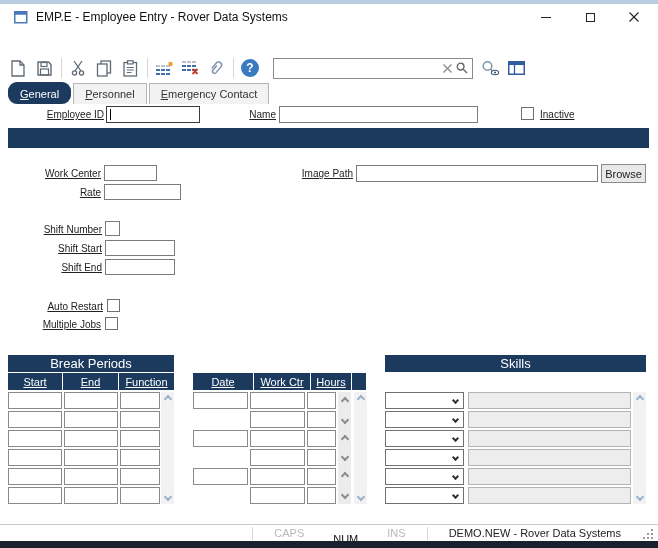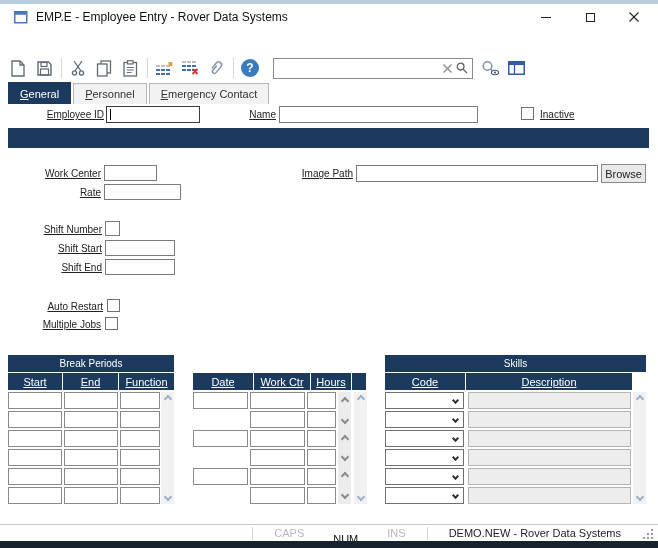--- a/index.html
+++ b/index.html
@@ -30,36 +30,36 @@
   .help-circle { width:18px; height:18px; border-radius:50%; background:#3a7bbf; color:#fff;
                  font-size:12px; font-weight:bold; display:flex; align-items:center; justify-content:center; }
   .searchbox { width:200px; height:21px; border:1px solid #8a8a8a; background:#fff;
                display:flex; align-items:center; padding:0 4px; margin:0 6px 0 8px; }
   .searchbox input { flex:1; border:none; outline:none; font:11px "Liberation Sans", sans-serif; min-width:0; background:transparent; }
   .searchbox .sicon { display:flex; margin-left:4px; }
   
   .tabbar { position:absolute; left:8px; top:82px; height:22px; display:flex; align-items:flex-end; }
   .tab { height:21px; padding:0 11px; font-size:11px; display:flex; align-items:center;
          background:#f2f2f2; color:#333; border:1px solid #b5b5b5; border-bottom:none; margin-right:2px; }
-  .tab.active { background:#1b3a5e; color:#fff; border-color:#1b3a5e; height:22px; }
+  .tab.active { background:#1b3a5e; color:#fff; border-color:#1b3a5e; height:22px;border-radius:9px; }
   .u { text-decoration:underline; }
   
   .flabel { position:absolute; font-size:10px; color:#222; text-align:right; white-space:nowrap;text-decoration:underline; }
   .finput { position:absolute; border:1px solid #7b7b7b; background:#fff; height:17px;
             font:11px "Liberation Sans", sans-serif; padding:0 3px; }
   .finput.focused { border-color:#3c3c3c; }
   .caret { position:absolute; width:1px; height:11px; background:#000; }
   .cbox { position:absolute; width:13px; height:13px; border:1px solid #707070; background:#fff; }
   .navy-bar { position:absolute; left:8px; top:128px; width:641px; height:20px; background:#1b3a5e; }
   .browse-btn { position:absolute; left:601px; top:164px; width:45px; height:19px; background:#e9e9e9;
                 border:1px solid #8a8a8a; font:11px "Liberation Sans", sans-serif; color:#222;
                 display:flex; align-items:center; justify-content:center; }
   
   .tbl { position:absolute; top:355px; }
-  .ttl { position:absolute; left:0; top:0; height:17px; background:#1b3a5e; color:#fff; font-size:10px;
+  .ttl { position:absolute; left:0; top:0; height:17px; background:#1b3a5e; color:#fff; font-size:13px;
          display:flex; align-items:center; justify-content:center; width:100%; }
   .hdr { position:absolute; left:0; top:18px; height:17px; display:flex; }
   .hc  { background:#1b3a5e; color:#fff; font-size:11px; height:17px; margin-right:1px;
          display:flex; align-items:center; justify-content:center;text-decoration:underline; }
   .tbody { position:absolute; top:37px; left:0; display:flex; flex-direction:column; gap:2px; }
   .trow { display:flex; height:17px; }
   .cell { border:1px solid #8a8a8a; background:#fff; height:17px; font:11px "Liberation Sans", sans-serif; padding:0 2px; }
   .gap2 { width:2px; }
   .spacer55 { width:55px; }
   .vsb { position:absolute; width:13px; height:112px; top:37px; background:#f2f2f2;
@@ -391,24 +391,20 @@
       <span class="chd"></span>
     </div>
     <div class="vsb" style="left:161px">
       <span class="chu"></span>
       <span class="chd"></span>
     </div>
   </div>
 
   <div class="tbl" style="left:385px;width:261px;height:149px">
     <div class="ttl">Skills</div>
-    <div class="hdr">
-      <div class="hc" style="width:80px">Code</div>
-      <div class="hc" style="width:166px;margin-right:0">Description</div>
-    </div>
     <div class="tbody">
       <div class="trow">
           <div class="selbox">
             <span class="sch"></span>
           </div>
           <div class="descbox"></div>
         </div>
       <div class="trow">
           <div class="selbox">
             <span class="sch"></span>

